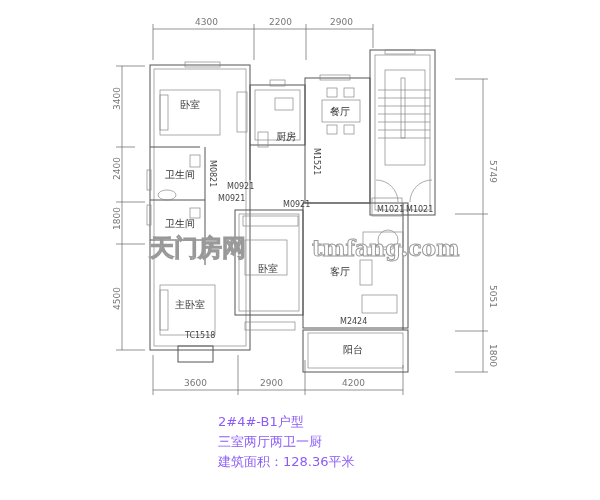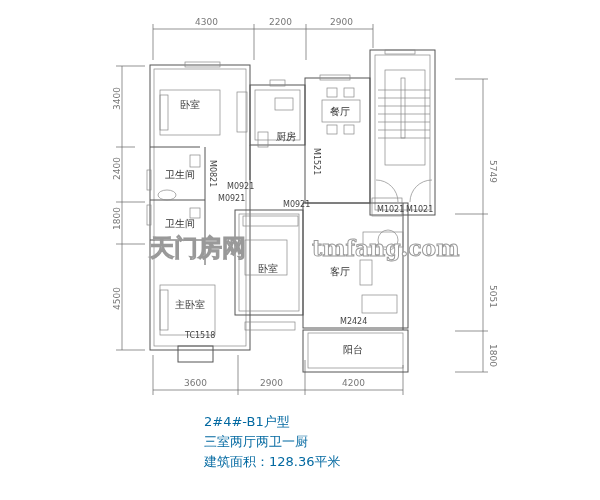--- a/index.html
+++ b/index.html
@@ -5,21 +5,21 @@
   html, body { margin:0; padding:0; background:#ffffff; }
   body { width:600px; height:500px; position:relative; overflow:hidden; font-family:"DejaVu Sans", sans-serif; }
   #plan { position:absolute; left:0; top:0; width:600px; height:500px; }
   .wall { fill:none; stroke:#555; stroke-width:1; }
   .thin { fill:none; stroke:#888; stroke-width:0.7; }
   .dim { fill:none; stroke:#666; stroke-width:0.7; }
   .dimtxt { font-family:"DejaVu Sans", sans-serif; font-size:9px; fill:#777; }
   .room { font-family:"DejaVu Sans", sans-serif; font-size:10px; fill:#333; }
   .code { font-family:"DejaVu Sans", sans-serif; font-size:8px; fill:#444; }
   .wm { font-family:"DejaVu Serif", serif; font-size:24px; fill:#fff; stroke:#999; stroke-width:1; font-weight:bold; }
-  .caption { position:absolute; left:204px; font-family:"DejaVu Sans", sans-serif; font-size:13px; color:#0369a1; line-height:19px; }
+  .caption { position:absolute; left:218px; font-family:"DejaVu Sans", sans-serif; font-size:13px; color:#8b5cf6; line-height:19px; }
 </style>
 </head>
 <body>
 
 <svg id="plan" viewBox="0 0 600 500" xmlns="http://www.w3.org/2000/svg">
 
   <g>
     <line class="dim" x1="153" y1="29" x2="373" y2="29"></line>
     <line class="dim" x1="153" y1="24" x2="153" y2="60"></line>
     <line class="dim" x1="254" y1="24" x2="254" y2="60"></line>

